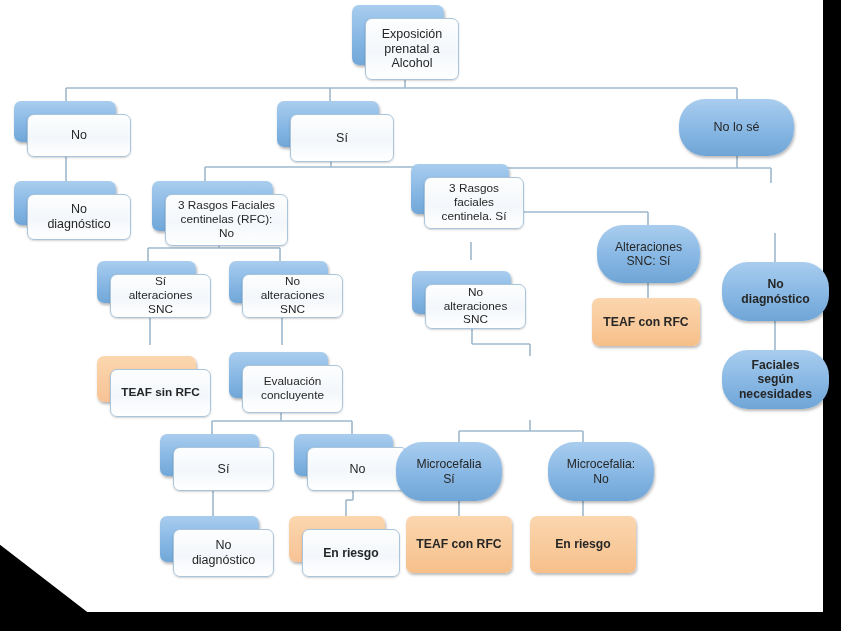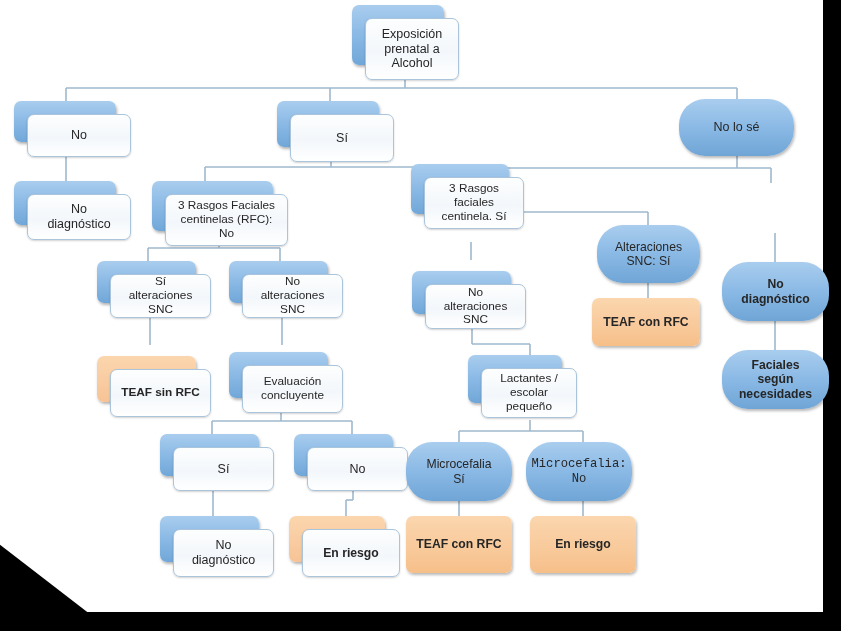--- a/index.html
+++ b/index.html
@@ -253,28 +253,20 @@
     </div>
 
     <div class="node" style="left:229px;top:352px;width:99px;height:46px;">
       <div class="shadowbox blue"></div>
       <div class="facebox">
         <span class="lbl s11">Evaluación
 concluyente</span>
       </div>
     </div>
 
-    <div class="node" style="left:468px;top:355px;width:94px;height:48px;">
-      <div class="shadowbox blue"></div>
-      <div class="facebox">
-        <span class="lbl s11">Lactantes /
-escolar
-pequeño</span>
-      </div>
-    </div>
 
     <div class="node" style="left:722px;top:350px;width:107px;height:59px;">
       <div class="solid blue">
         <span class="lbl bold s12">Faciales
 según
 necesidades</span>
       </div>
     </div>
 
     <div class="node" style="left:160px;top:434px;width:99px;height:42px;">
@@ -284,28 +276,28 @@
       </div>
     </div>
 
     <div class="node" style="left:294px;top:434px;width:99px;height:42px;">
       <div class="shadowbox blue"></div>
       <div class="facebox">
         <span class="lbl">No</span>
       </div>
     </div>
 
-    <div class="node" style="left:406px;top:442px;width:106px;height:59px;">
+    <div class="node" style="left:396px;top:442px;width:106px;height:59px;">
       <div class="solid blue">
         <span class="lbl s12">Microcefalia
 Sí</span>
       </div>
     </div>
 
-    <div class="node" style="left:526px;top:442px;width:106px;height:59px;font-family:Liberation Mono, monospace;">
+    <div class="node" style="left:548px;top:442px;width:106px;height:59px;">
       <div class="solid blue">
         <span class="lbl s12">Microcefalia:
 No</span>
       </div>
     </div>
 
     <div class="node" style="left:160px;top:516px;width:99px;height:46px;">
       <div class="shadowbox blue"></div>
       <div class="facebox">
         <span class="lbl">No

